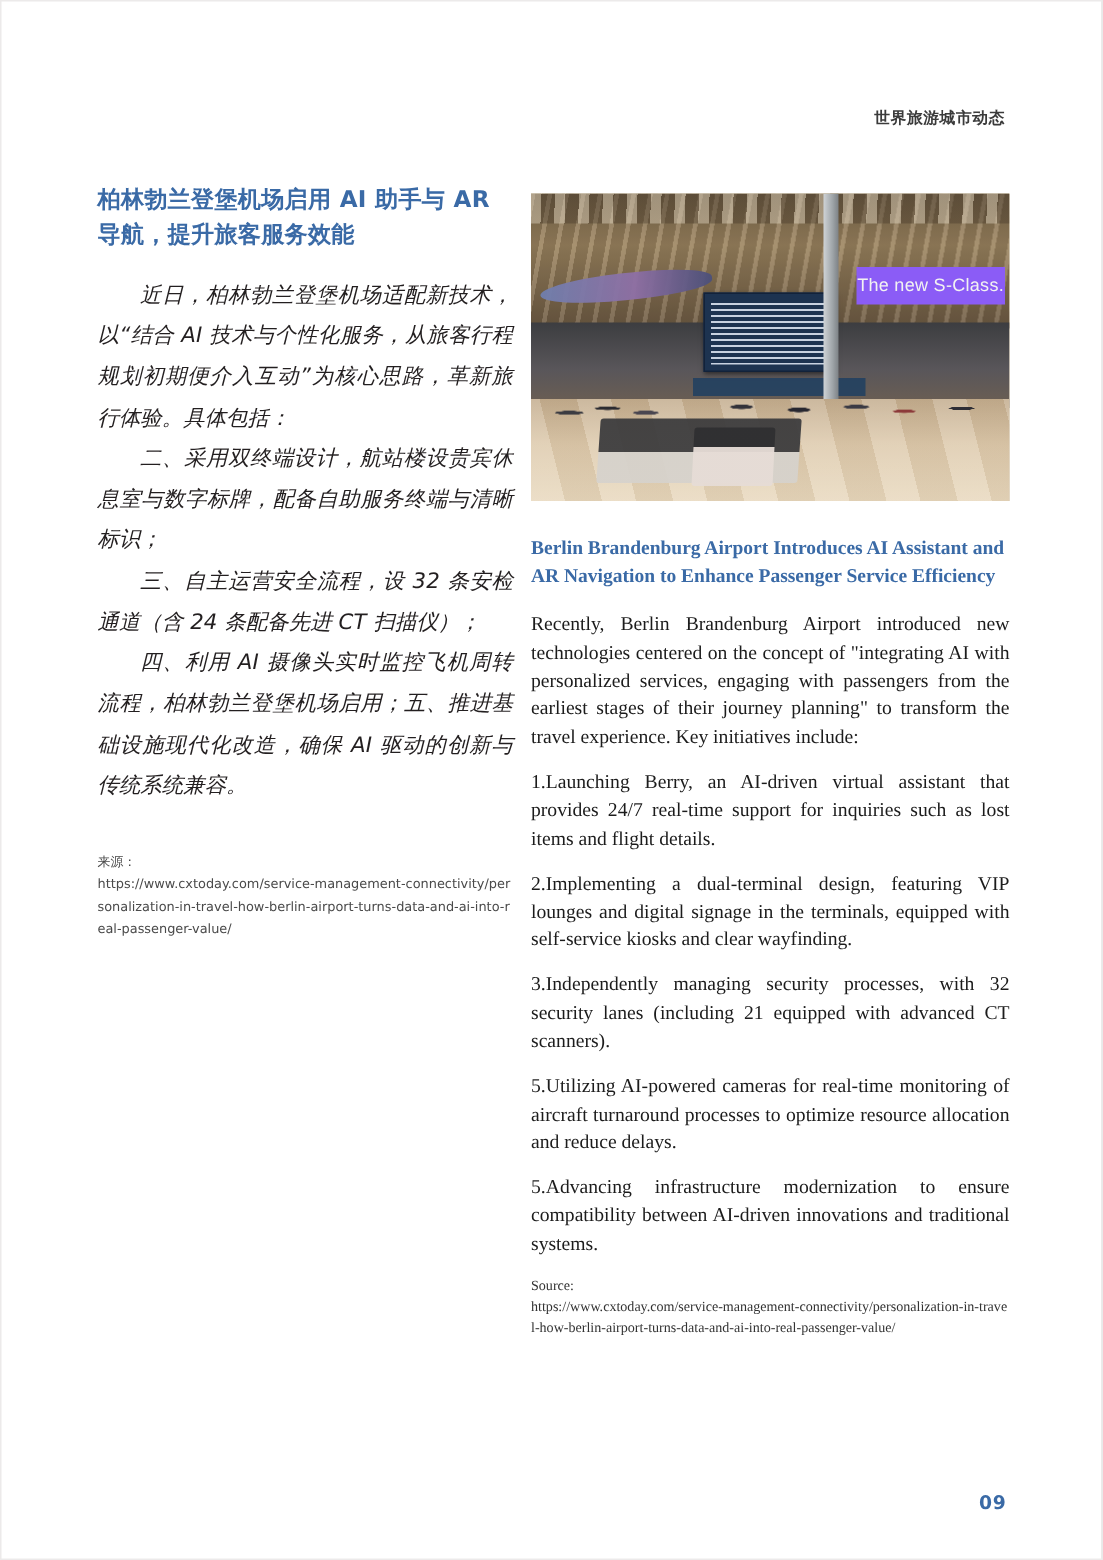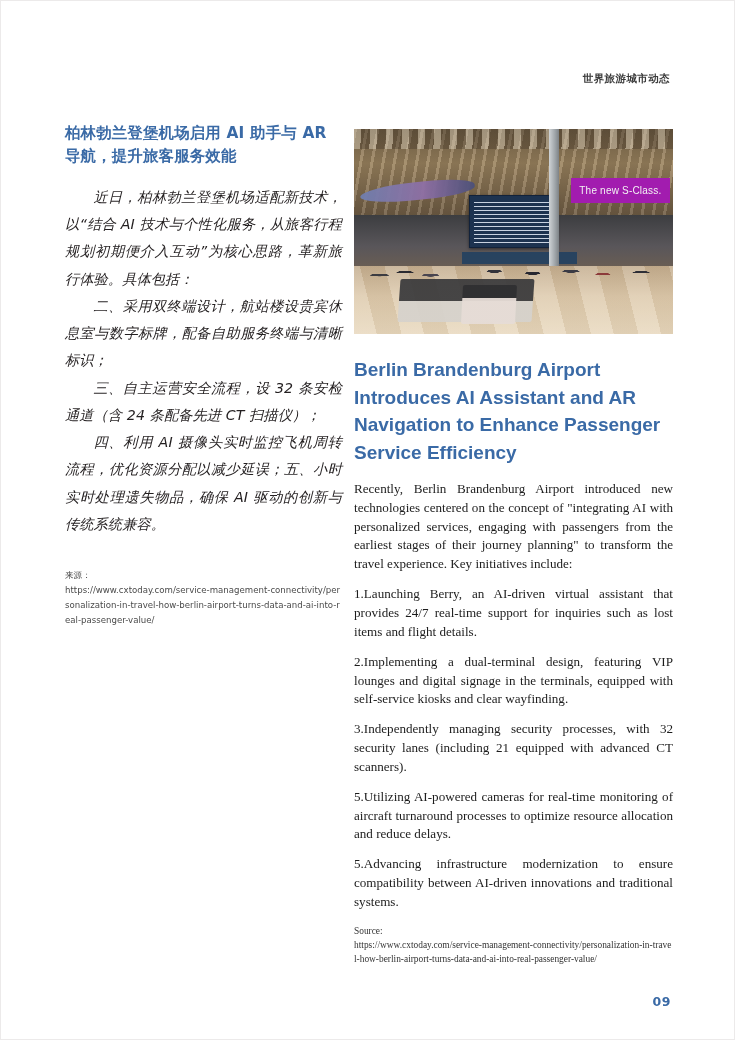--- a/index.html
+++ b/index.html
@@ -125,27 +125,27 @@
     box-shadow: 0 1px 3px rgba(0,0,0,0.5);
   }
   .ph-fids:after {
     content: "";
     position: absolute; left: 5%; top: 8%; width: 90%; height: 84%;
     background:
       repeating-linear-gradient(0deg, rgba(230,238,250,0.85) 0 1px, rgba(29,51,80,0) 1px 4px);
   }
   .ph-ad {
     position: absolute; right: 1%; top: 24%; width: 31%; height: 12%;
-    background: #a21caf;
+    background: #8b5cf6;
     display: flex;
     align-items: center;
     justify-content: center;
     color: #f2f2f2;
     font-family: "Liberation Sans", sans-serif;
-    font-size: 10px;
+    font-size: 12px;
     letter-spacing: 0.2px;
     white-space: nowrap;
     overflow: hidden;
   }
   .ph-signband {
     position: absolute; left: 34%; top: 60%; width: 36%; height: 6%;
     background: #224060;
     opacity: 0.9;
   }
   .ph-column {
@@ -175,22 +175,22 @@
   .ph-carts2 {
     position: absolute; left: 34%; bottom: 5%; width: 17%; height: 19%;
     background: linear-gradient(180deg, #2f2f31 0 34%, #e6dcd6 34% 100%);
     border-radius: 2px;
     opacity: 0.95;
     transform: skewX(-3deg);
   }
 
   .en-title {
     margin: 22px 0 13px 0;
-    font-family: Liberation Sans, sans-serif;
-    font-size: 19px;
+    font-family: Liberation Serif, serif;
+    font-size: 13px;
     font-weight: bold;
     line-height: 1.46;
     color: #3a6aa6;
   }
   .en-body p {
     font-family: "Liberation Serif", serif;
     font-size: 13.1px;
     line-height: 1.44;
     color: #1c1c1c;
     margin: 8px 0 11px 0;
@@ -229,21 +229,21 @@
   <div class="running-header">世界旅游城市动态</div>
 
   <div class="col-left">
 
     <h1 class="cn-title">柏林勃兰登堡机场启用 AI 助手与 AR 导航，提升旅客服务效能</h1>
 
     <div class="cn-body">
       <p>近日，柏林勃兰登堡机场适配新技术，以“结合 AI 技术与个性化服务，从旅客行程规划初期便介入互动”为核心思路，革新旅行体验。具体包括：</p>
       <p>二、采用双终端设计，航站楼设贵宾休息室与数字标牌，配备自助服务终端与清晰标识；</p>
       <p>三、自主运营安全流程，设 32 条安检通道（含 24 条配备先进 CT 扫描仪）；</p>
-      <p>四、利用 AI 摄像头实时监控飞机周转流程，优化资源分配以减少延误；五、小时实时处理遗失物品，确保 AI 驱动的创新与传统系统兼容。</p>
+      <p>四、利用 AI 摄像头实时监控飞机周转流程，柏林勃兰登堡机场启用；五、推进基础设施现代化改造，确保 AI 驱动的创新与传统系统兼容。</p>
     </div>
 
     <div class="cn-source">
       <span class="src-label">来源：</span>
       <span class="src-url">https://www.cxtoday.com/service-management-connectivity/personalization-in-travel-how-berlin-airport-turns-data-and-ai-into-real-passenger-value/</span>
     </div>
 
   </div>
 
   <div class="col-right">

